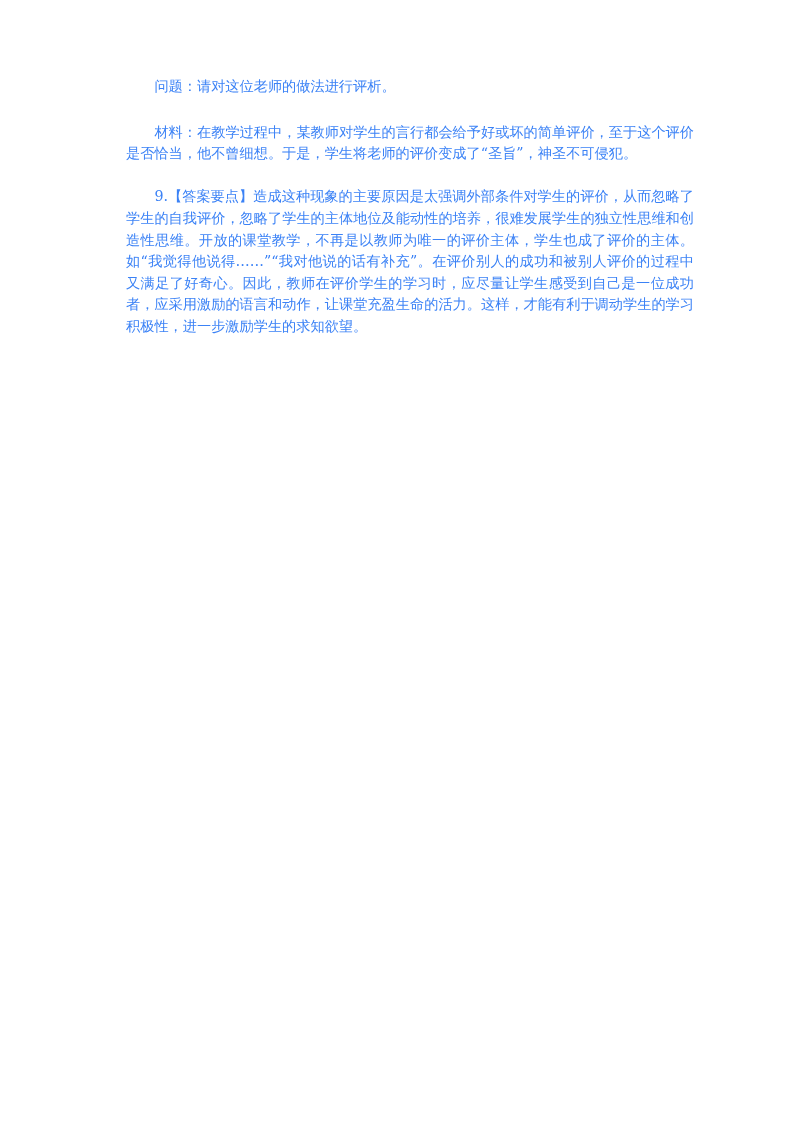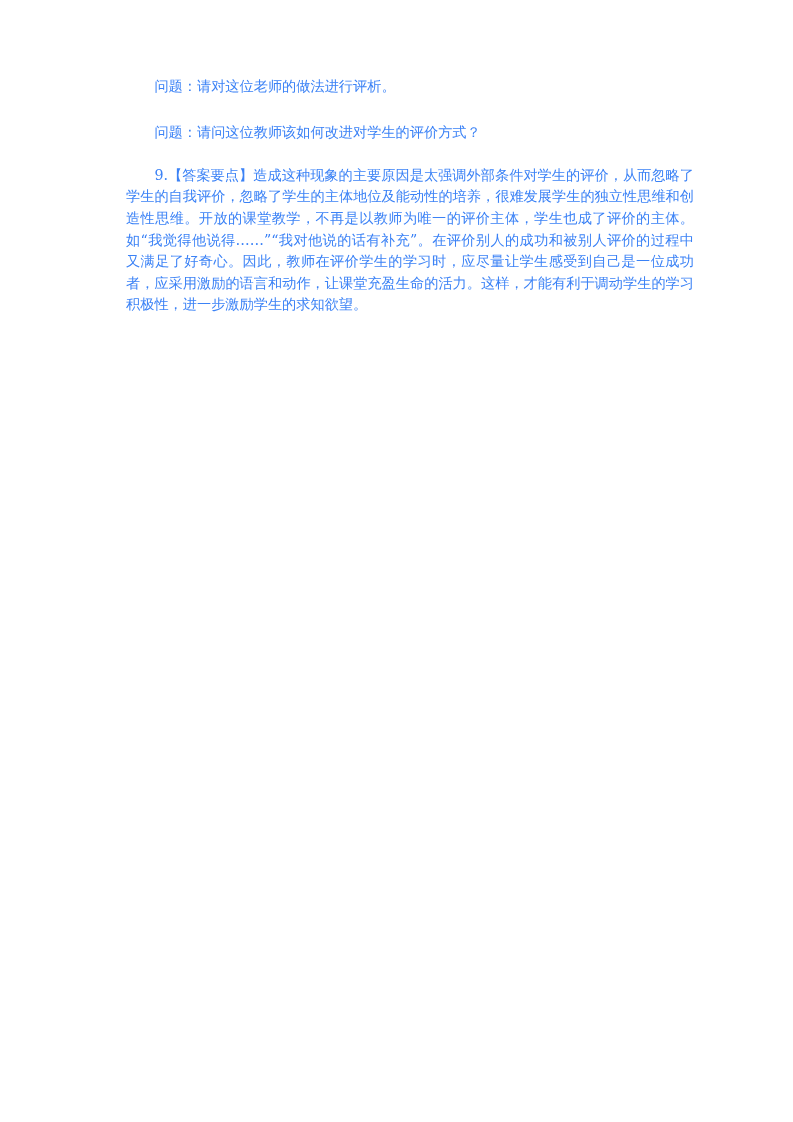--- a/index.html
+++ b/index.html
@@ -12,16 +12,16 @@
     .heading { text-align: center; font-family: "DejaVu Sans", "Liberation Sans", sans-serif;
       font-weight: bold; font-size: 17px; line-height: 24px; margin: 0 0 2px 0; letter-spacing: 1px; }
     .blank { height: 21.6px; }
   </style>
 </head>
 <body>
 
 <div class="page">
   <p class="para">问题：请对这位老师的做法进行评析。</p>
   <div class="gap-sm" style="height:24px;"></div>
-  <p class="para">问题：请问这位教师该如何改进对学生的评价方式？</p>
+  <p class="para">材料：在教学过程中，某教师对学生的言行都会给予好或坏的简单评价，至于这个评价是否恰当，他不曾细想。于是，学生将老师的评价变成了“圣旨”，神圣不可侵犯。</p>
   <div class="blank"></div>
   <p class="para">9.【答案要点】造成这种现象的主要原因是太强调外部条件对学生的评价，从而忽略了学生的自我评价，忽略了学生的主体地位及能动性的培养，很难发展学生的独立性思维和创造性思维。开放的课堂教学，不再是以教师为唯一的评价主体，学生也成了评价的主体。如“我觉得他说得……”“我对他说的话有补充”。在评价别人的成功和被别人评价的过程中又满足了好奇心。因此，教师在评价学生的学习时，应尽量让学生感受到自己是一位成功者，应采用激励的语言和动作，让课堂充盈生命的活力。这样，才能有利于调动学生的学习积极性，进一步激励学生的求知欲望。</p>
 </div>
 
 </body></html>

